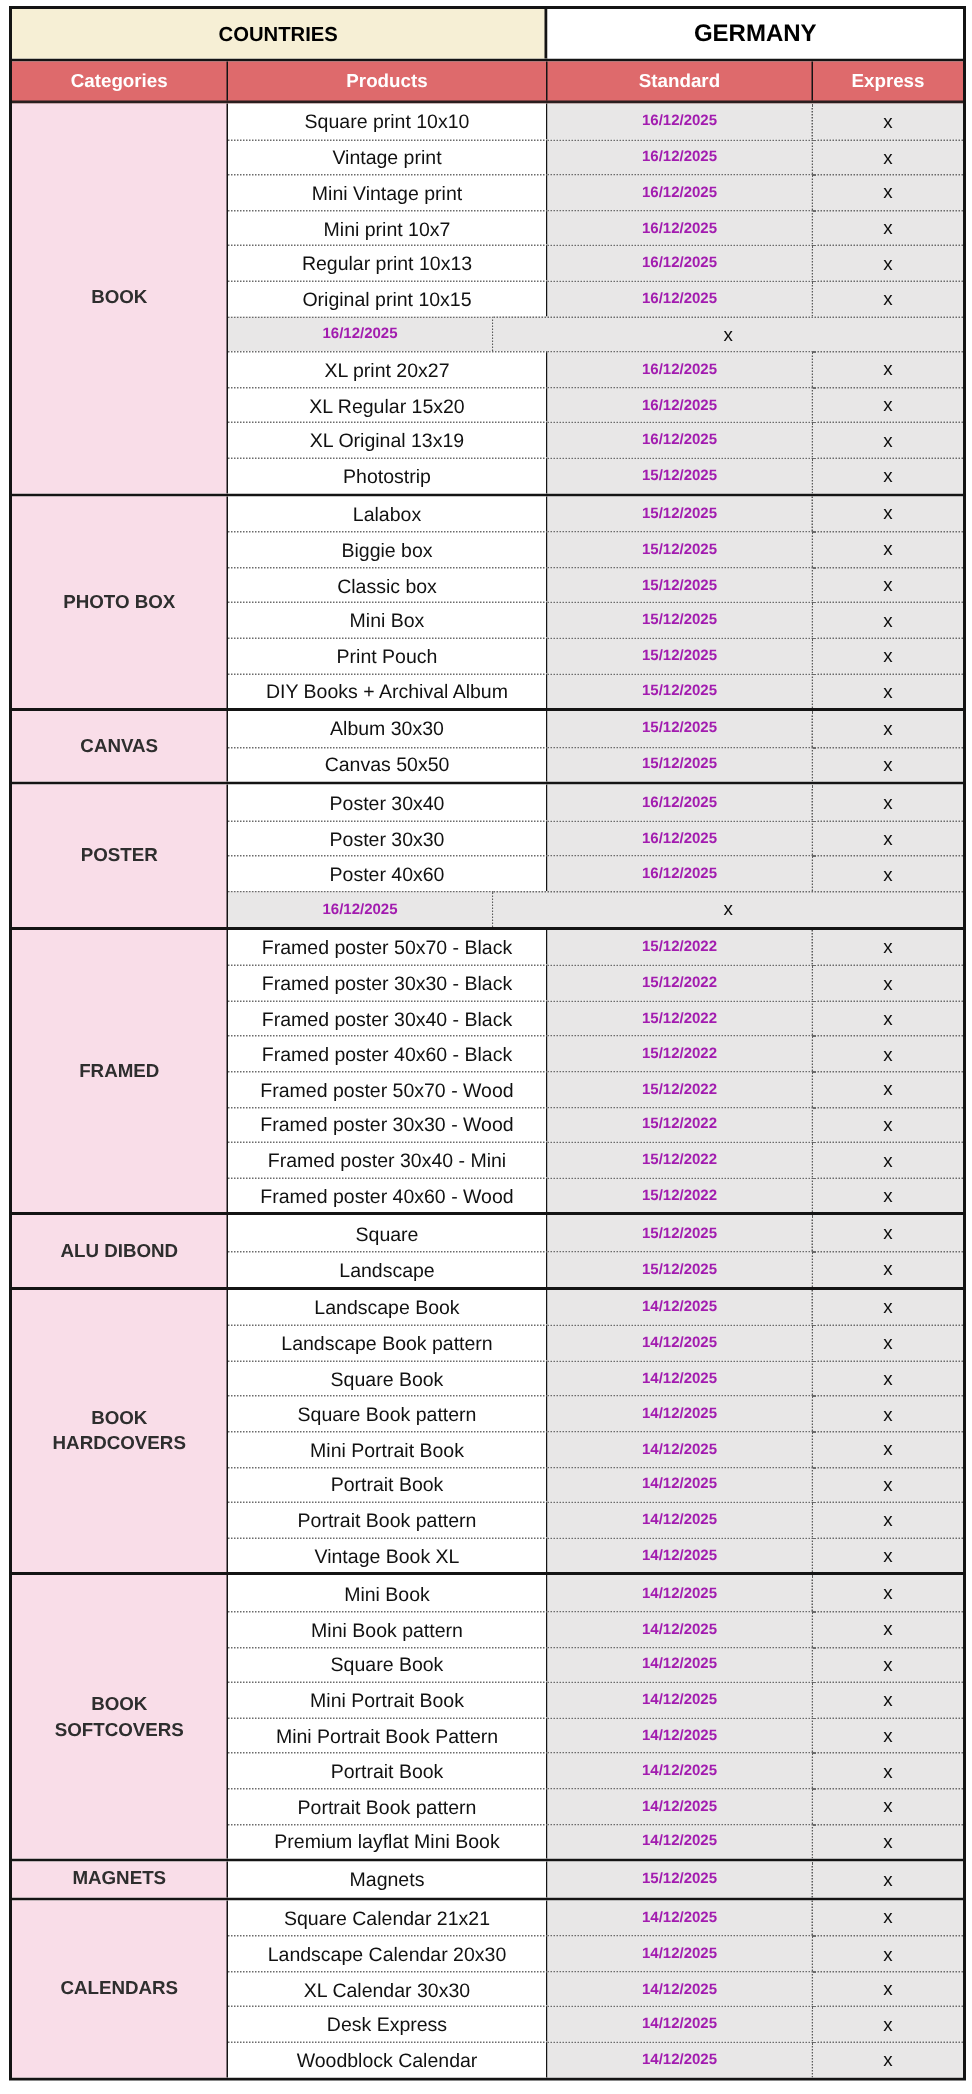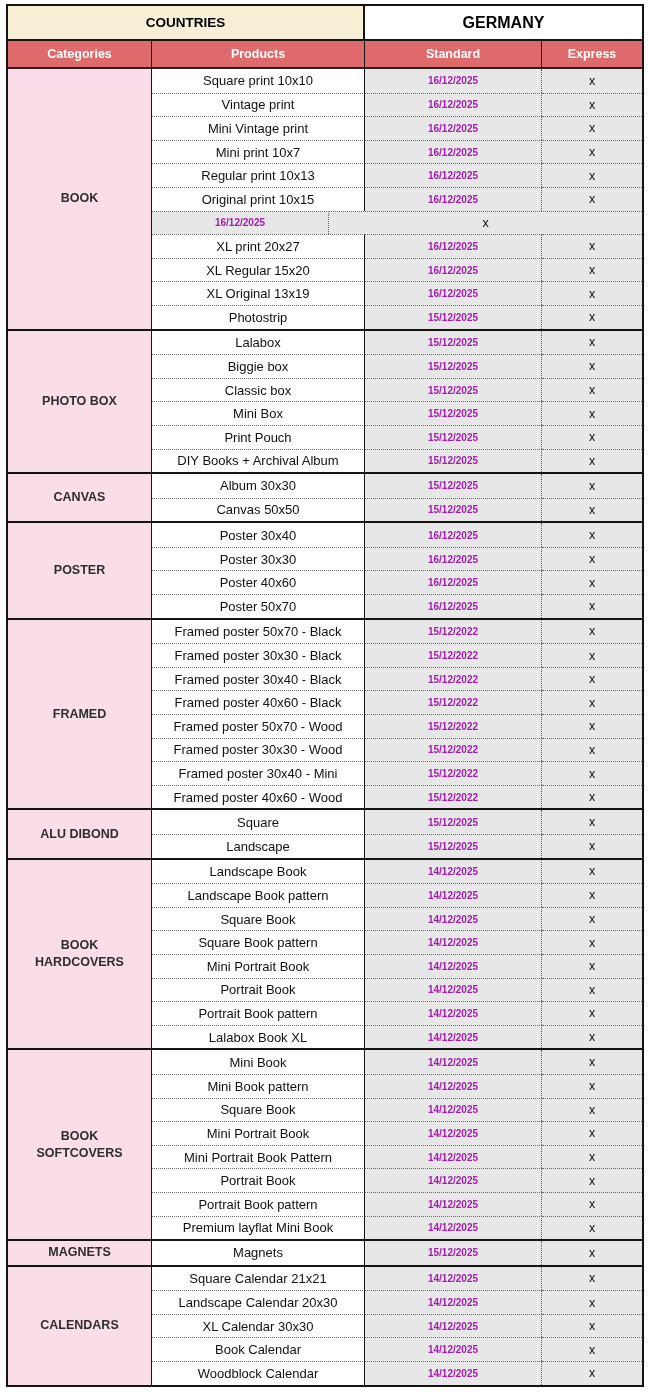--- a/index.html
+++ b/index.html
@@ -202,21 +202,20 @@
             <div class="cell pcell">Poster 30x30</div>
             <div class="cell scell">16/12/2025</div>
             <div class="cell ecell">x</div>
           </div>
           <div class="row">
             <div class="cell pcell">Poster 40x60</div>
             <div class="cell scell">16/12/2025</div>
             <div class="cell ecell">x</div>
           </div>
           <div class="row">
-            <div class="cell pcell">Poster 50x70</div>
             <div class="cell scell">16/12/2025</div>
             <div class="cell ecell">x</div>
           </div>
         </div>
       </div>
       <div class="group">
         <div class="cat-cell">FRAMED</div>
         <div class="rows">
           <div class="row">
             <div class="cell pcell">Framed poster 50x70 - Black</div>
@@ -308,21 +307,21 @@
             <div class="cell pcell">Portrait Book</div>
             <div class="cell scell">14/12/2025</div>
             <div class="cell ecell">x</div>
           </div>
           <div class="row">
             <div class="cell pcell">Portrait Book pattern</div>
             <div class="cell scell">14/12/2025</div>
             <div class="cell ecell">x</div>
           </div>
           <div class="row">
-            <div class="cell pcell">Lalabox Book XL</div>
+            <div class="cell pcell">Vintage Book XL</div>
             <div class="cell scell">14/12/2025</div>
             <div class="cell ecell">x</div>
           </div>
         </div>
       </div>
       <div class="group">
         <div class="cat-cell">BOOK
 SOFTCOVERS</div>
         <div class="rows">
           <div class="row">
@@ -389,21 +388,21 @@
             <div class="cell pcell">Landscape Calendar 20x30</div>
             <div class="cell scell">14/12/2025</div>
             <div class="cell ecell">x</div>
           </div>
           <div class="row">
             <div class="cell pcell">XL Calendar 30x30</div>
             <div class="cell scell">14/12/2025</div>
             <div class="cell ecell">x</div>
           </div>
           <div class="row">
-            <div class="cell pcell">Book Calendar</div>
+            <div class="cell pcell">Desk Express</div>
             <div class="cell scell">14/12/2025</div>
             <div class="cell ecell">x</div>
           </div>
           <div class="row">
             <div class="cell pcell">Woodblock Calendar</div>
             <div class="cell scell">14/12/2025</div>
             <div class="cell ecell">x</div>
           </div>
         </div>
       </div>

